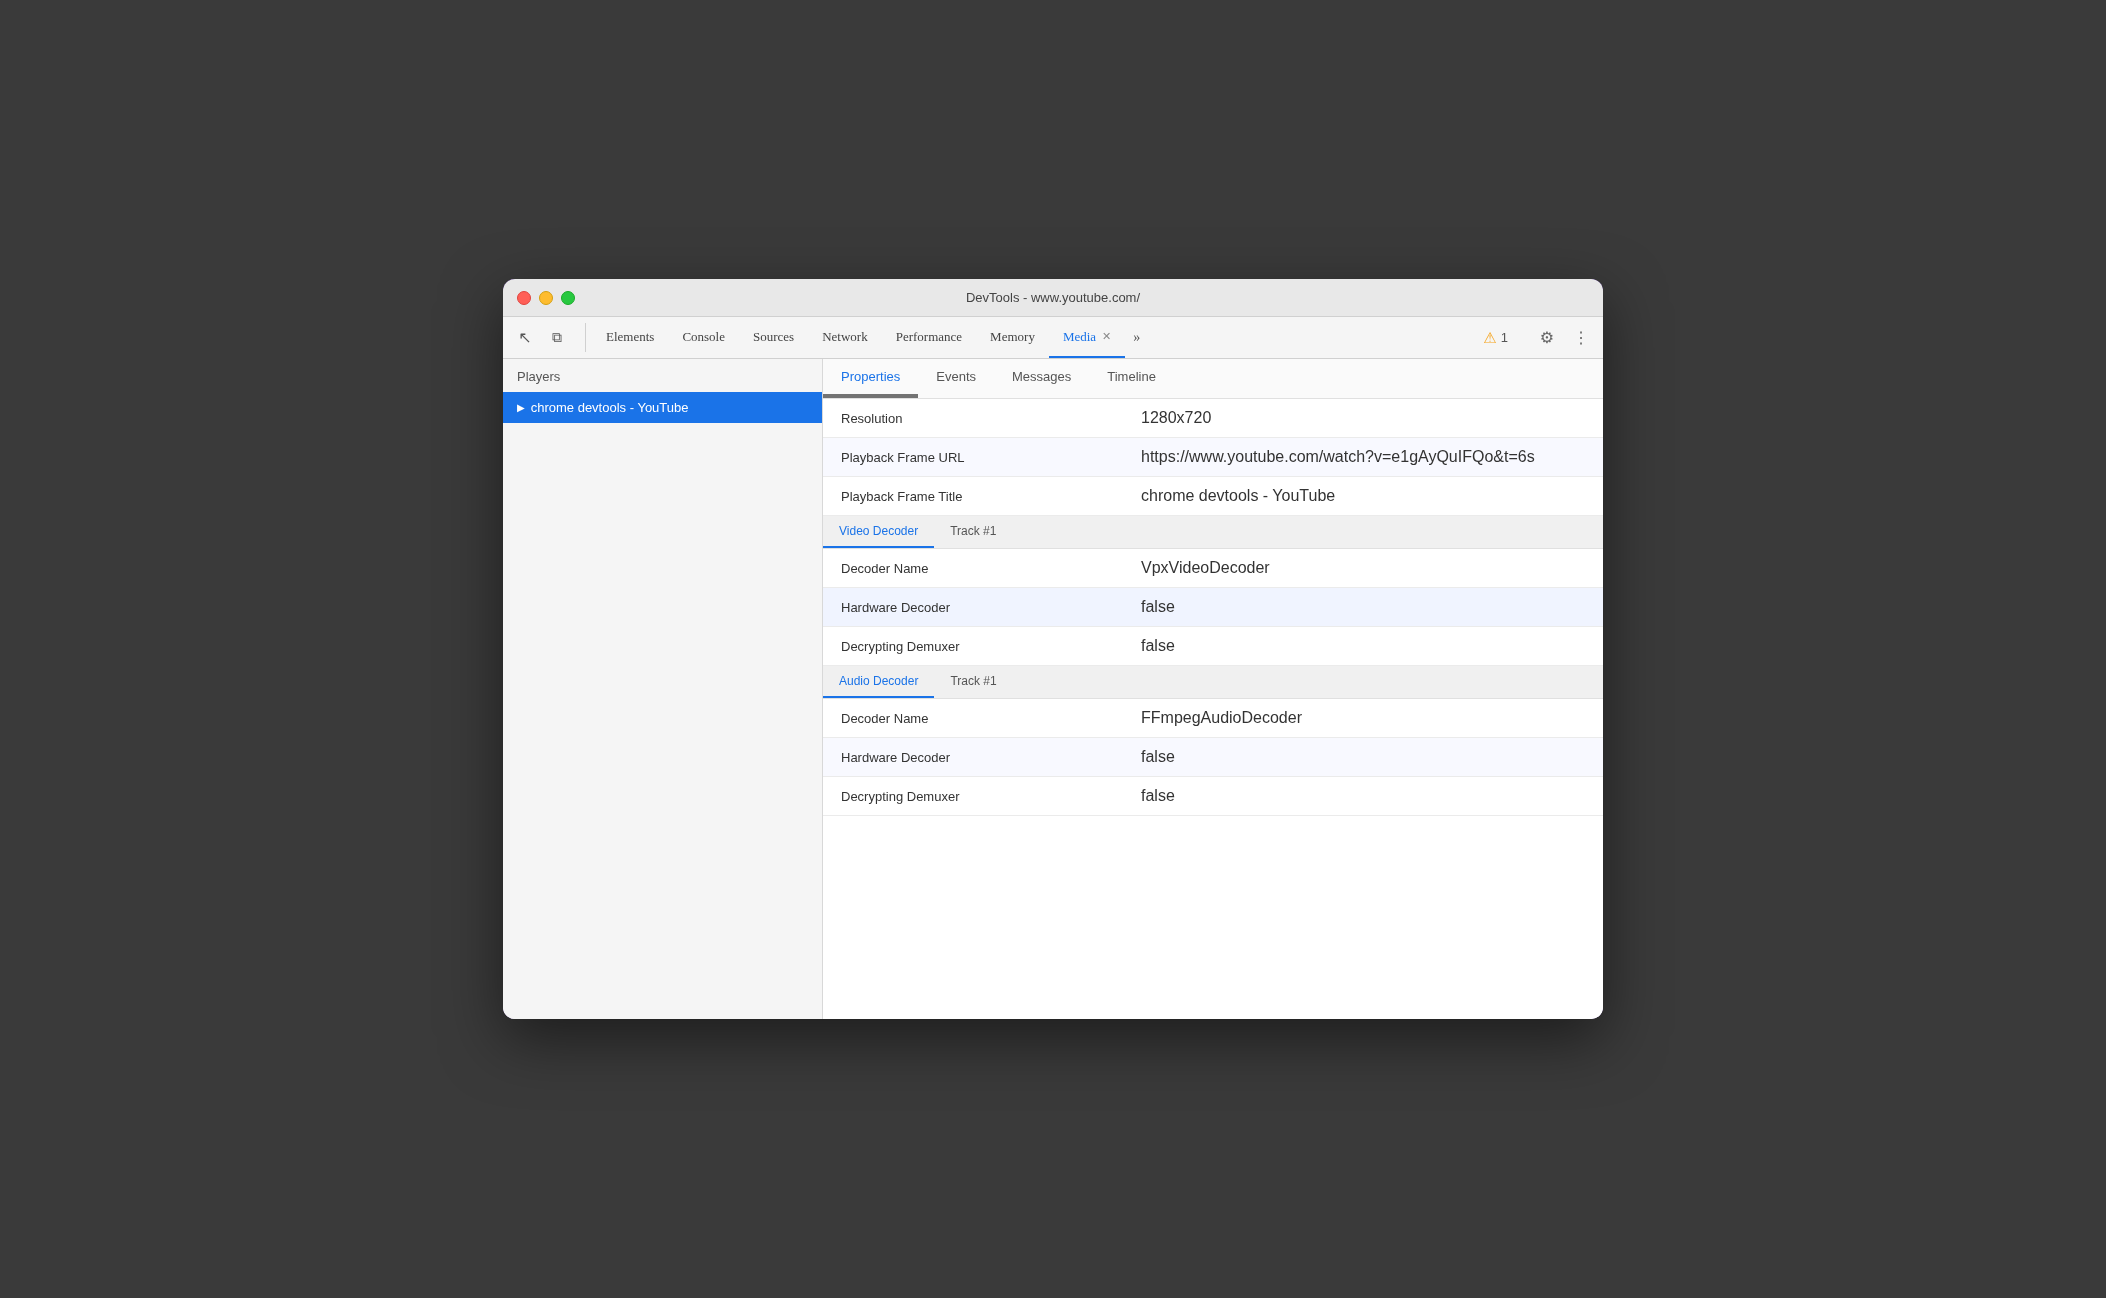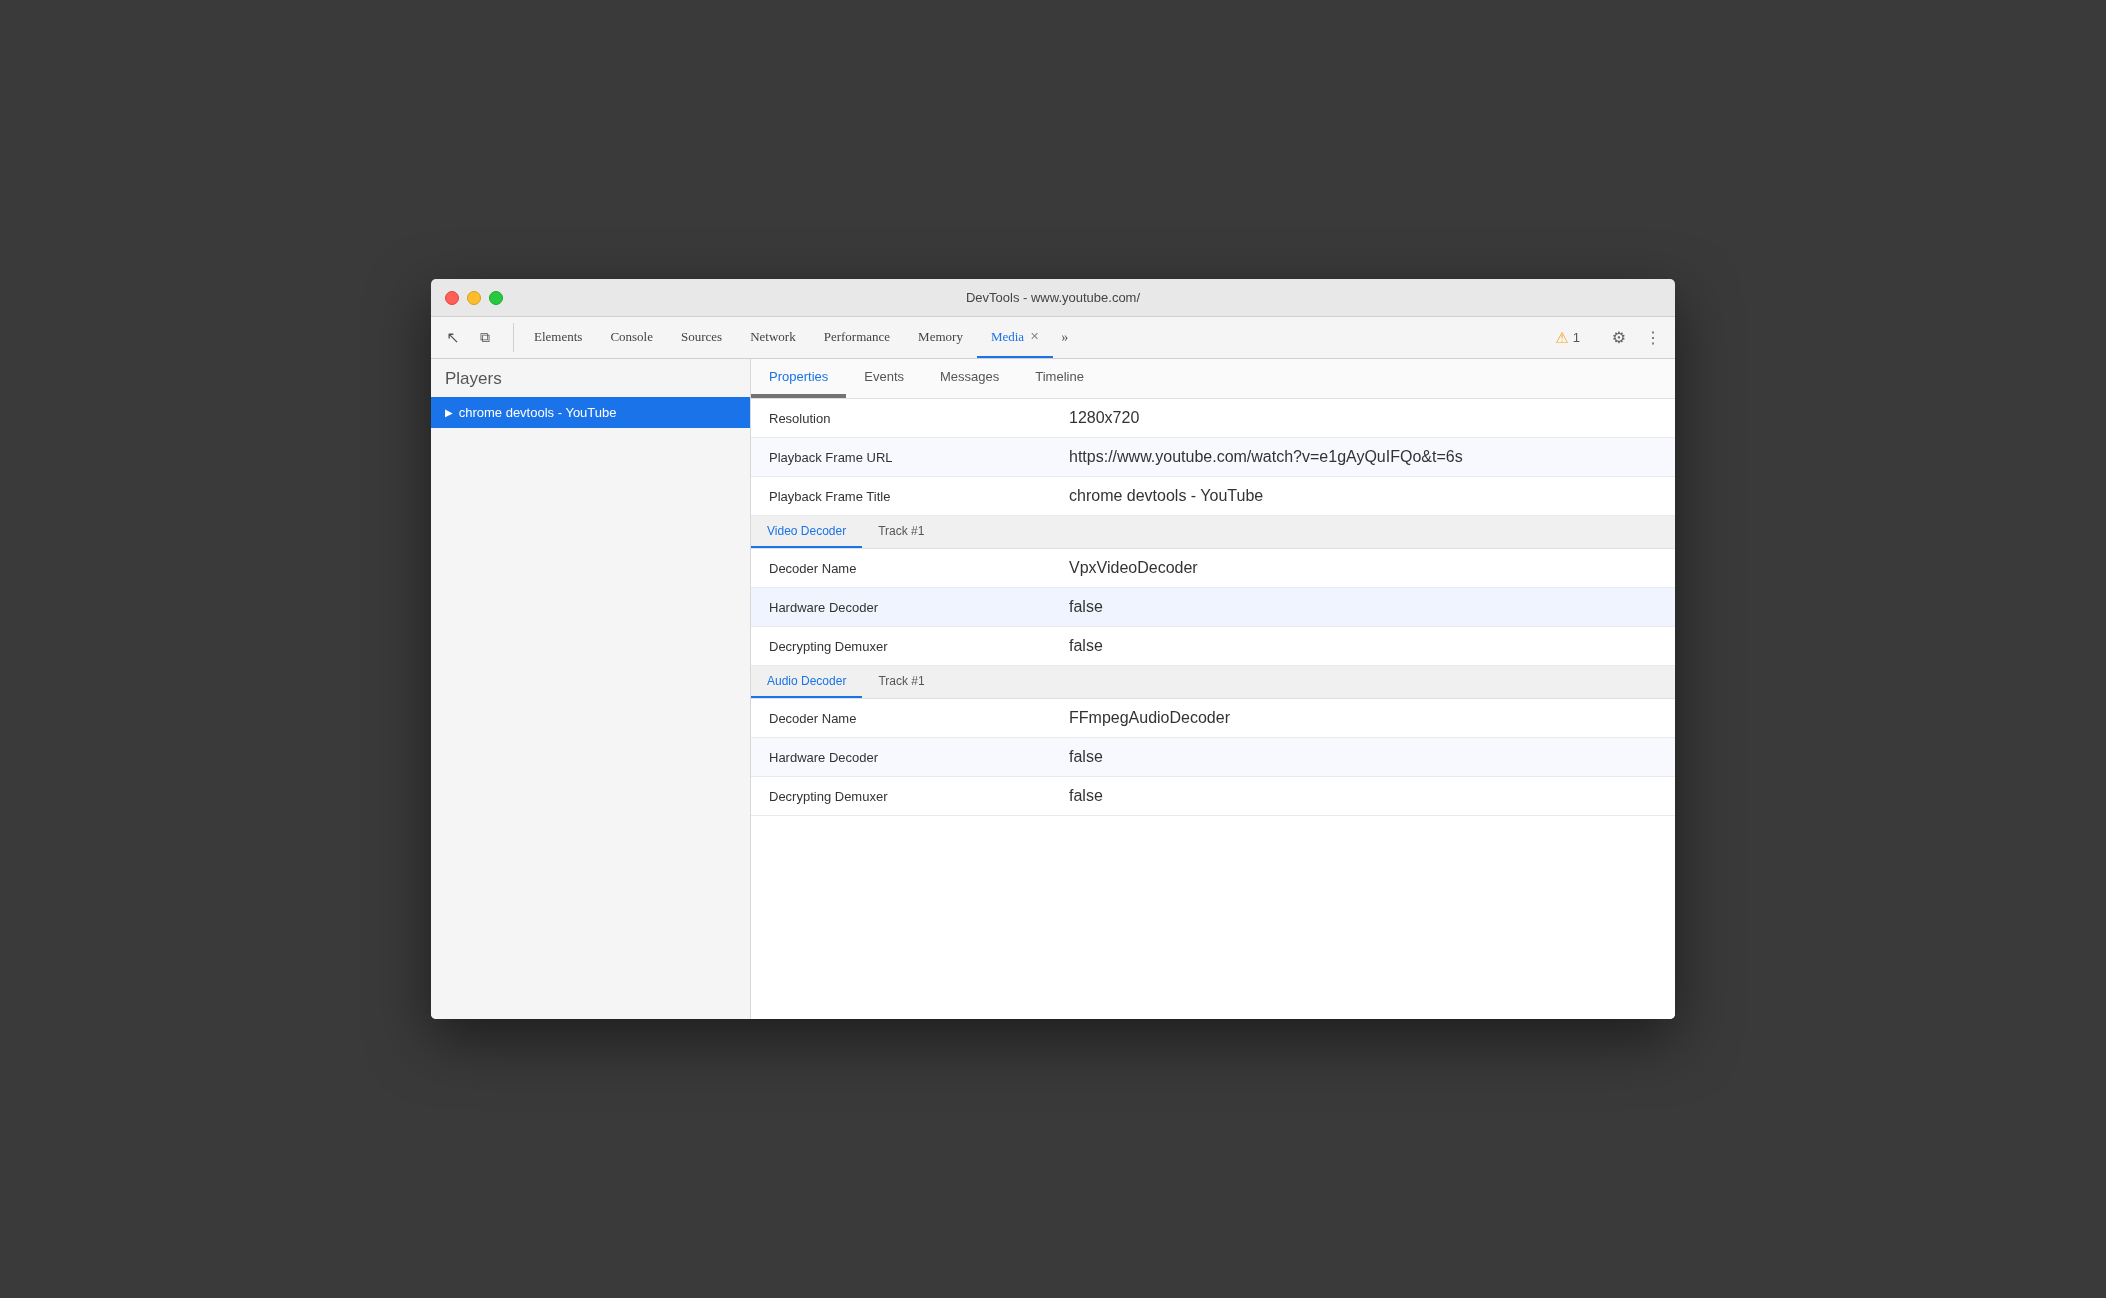--- a/index.html
+++ b/index.html
@@ -5,23 +5,23 @@
     * { box-sizing: border-box; margin: 0; padding: 0; }
     body {
       background: #3a3a3a;
       display: flex;
       justify-content: center;
       align-items: center;
       min-height: 100vh;
       font-family: -apple-system, BlinkMacSystemFont, 'Helvetica Neue', Arial, sans-serif;
     }
     .window {
-      width: 1244px;
+      width: 1100px;
       background: #4c1d95;
-      border-radius: 5px;
+      border-radius: 12px;
       box-shadow: 0 20px 60px rgba(0,0,0,0.5);
       overflow: hidden;
     }
     .title-bar {
       background: #e8e8e8;
       height: 38px;
       display: flex;
       align-items: center;
       justify-content: center;
       position: relative;
@@ -125,21 +125,21 @@
       background: #f8f8f8;
     }
     .sidebar {
       width: 320px;
       border-right: 1px solid #d8d8d8;
       background: #f5f5f5;
       flex-shrink: 0;
     }
     .sidebar-header {
       padding: 10px 14px 8px;
-      font-size: 17px;
+      font-size: 13px;
       color: #555;
       font-weight: 500;
     }
     .player-item {
       display: flex;
       align-items: center;
       padding: 8px 14px;
       cursor: pointer;
       font-size: 13px;
       gap: 6px;

